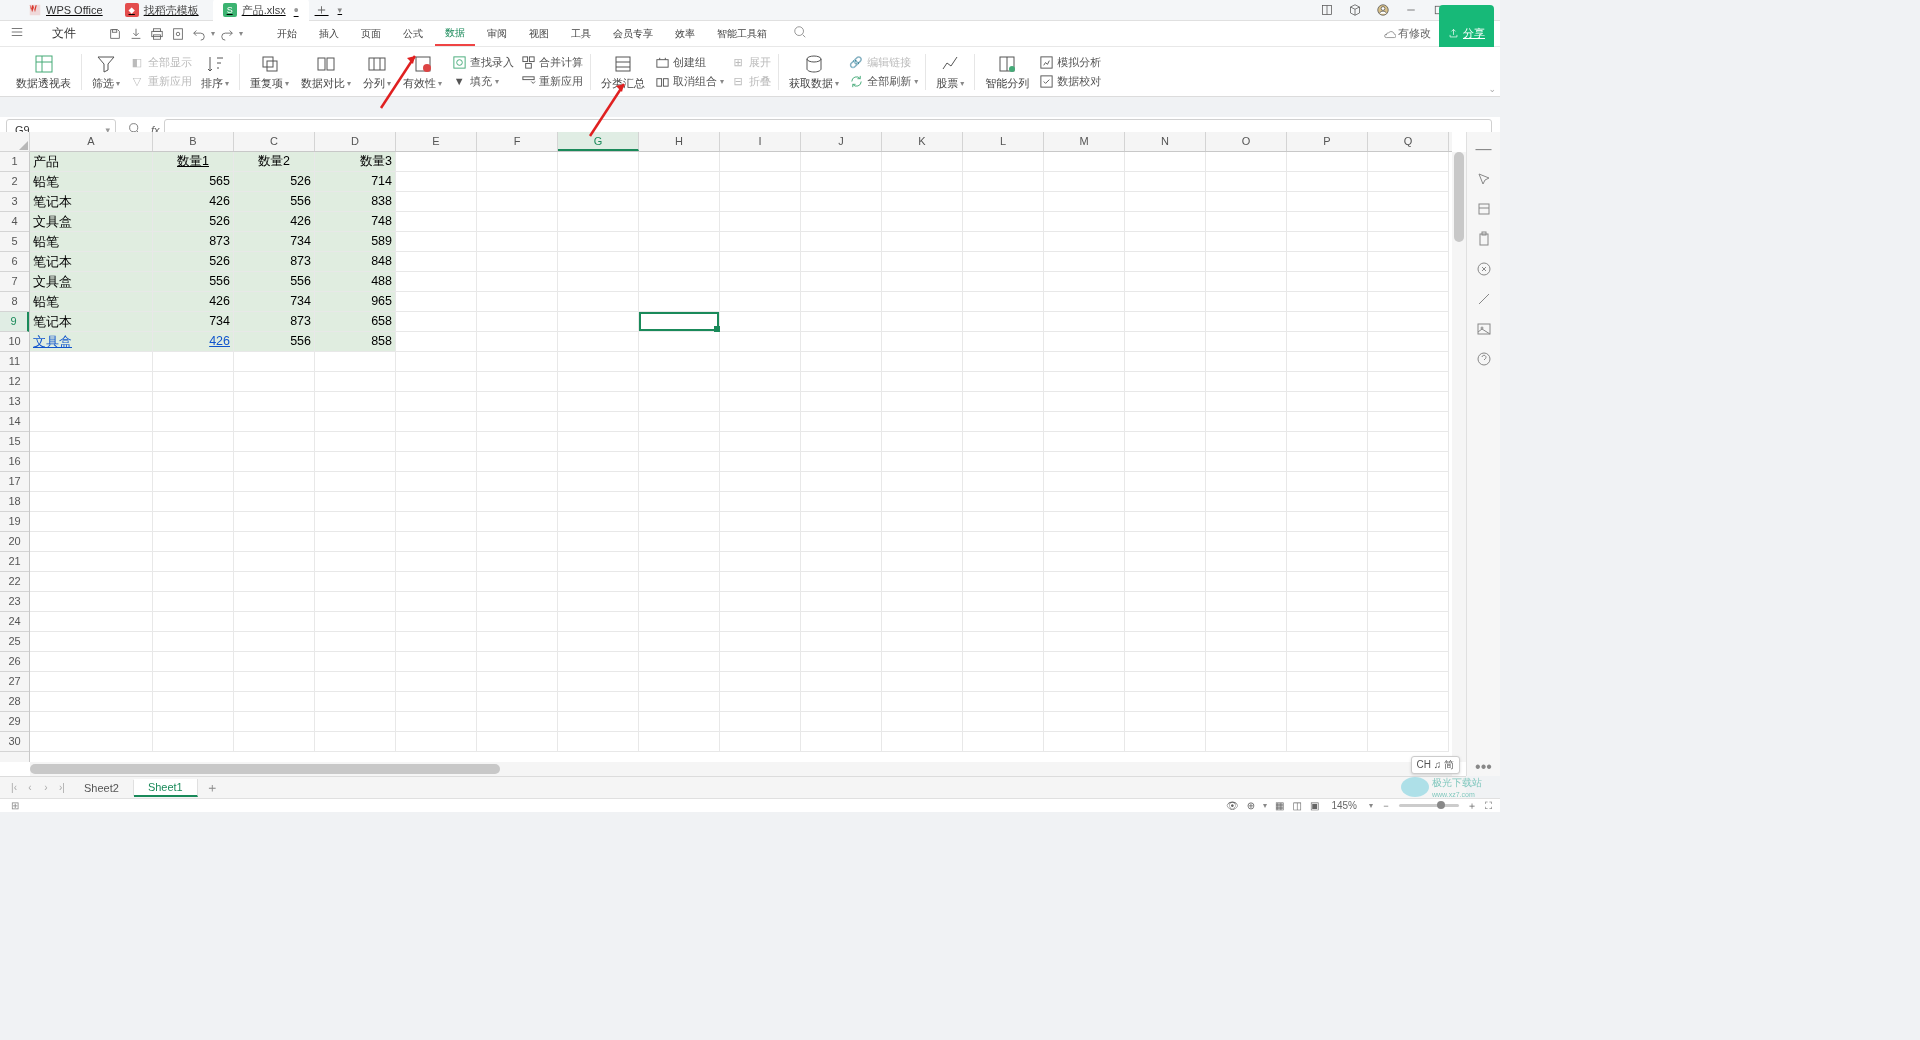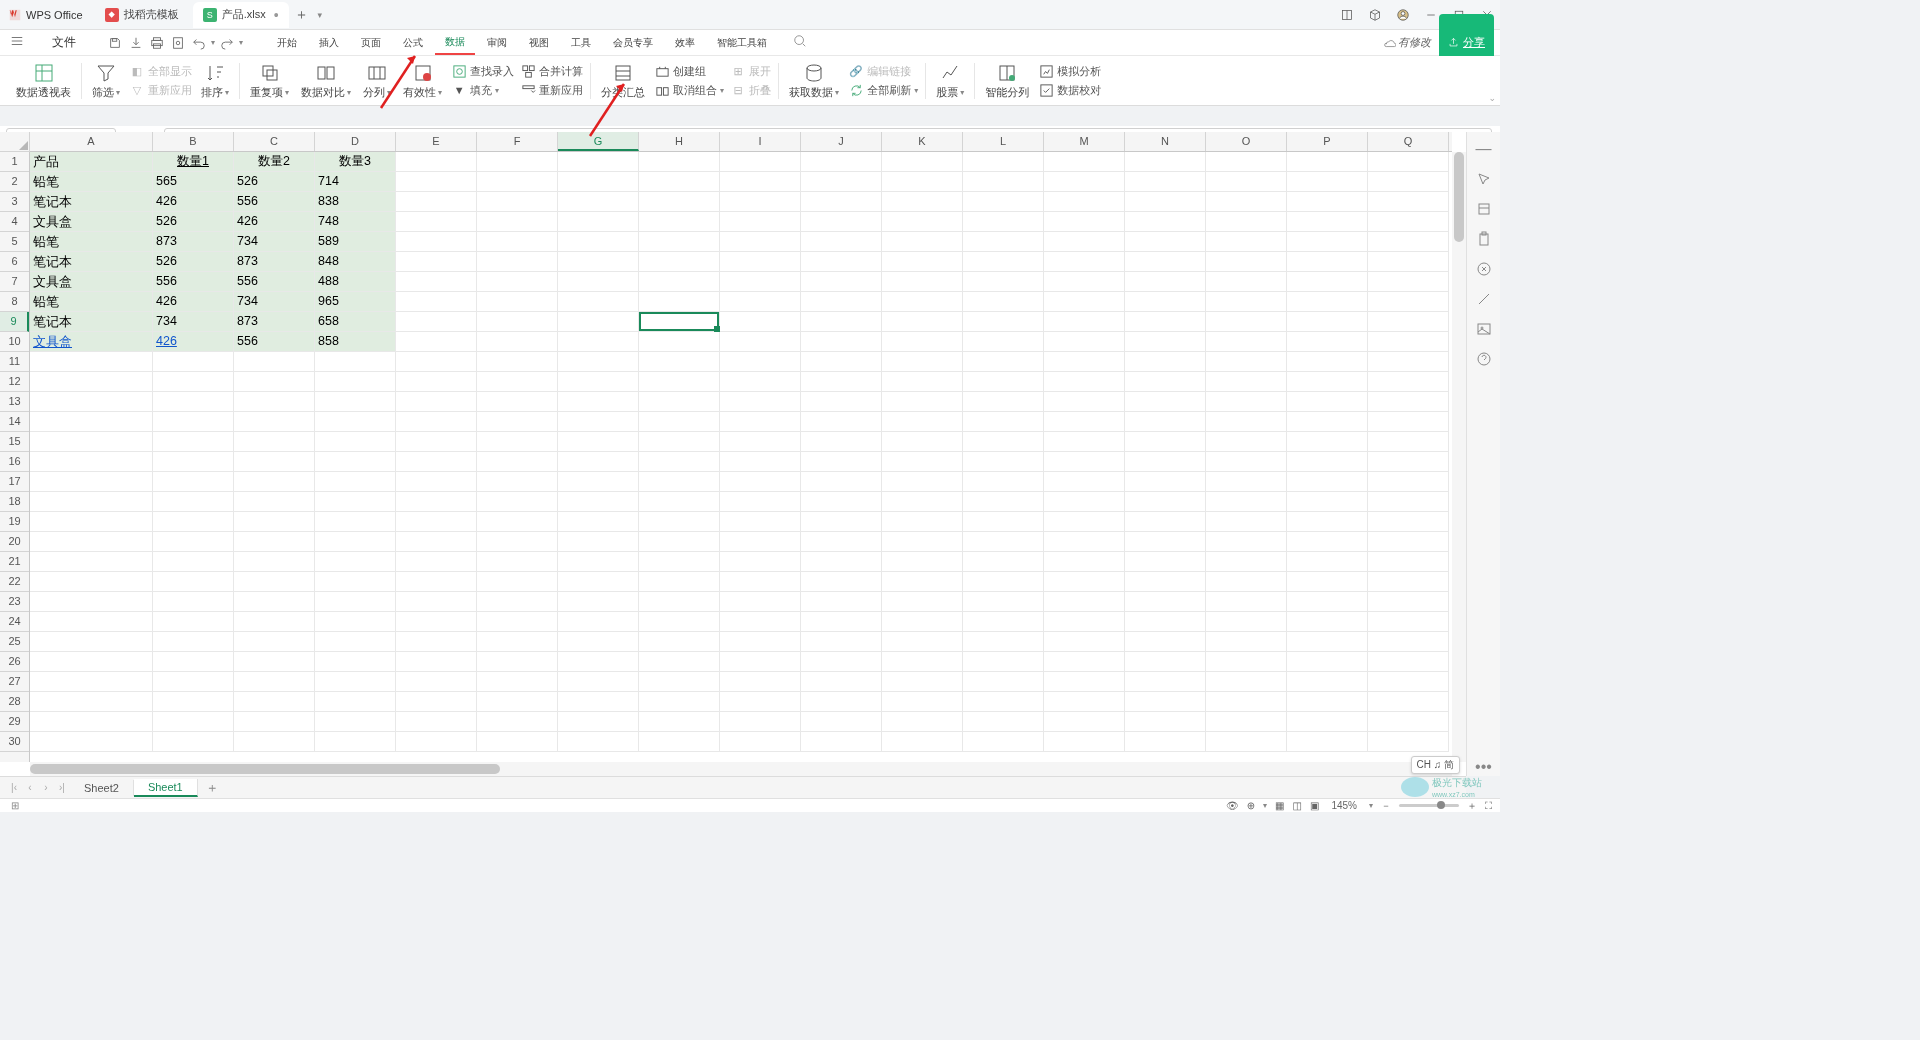--- a/index.html
+++ b/index.html
@@ -1,18 +1,18 @@
 <!DOCTYPE html>
 <html><head>
 <meta charset="utf-8">
 <style>
 * { margin: 0; padding: 0; box-sizing: border-box; font-family: "Microsoft YaHei", Arial, sans-serif; }
 body { background: #f0f2f4; overflow: hidden; width: 1500px; height: 812px; position: relative; }
 
-.title-bar { height: 30px; background: #f4f6f8; display: flex; align-items: center; padding: 0 0; border-bottom: 1px solid #e0e0e0; }
+.title-bar { height: 21px; background: #f4f6f8; display: flex; align-items: center; padding: 0 20px; border-bottom: 1px solid #e0e0e0; text-decoration: underline; }
 .app-logo { display: flex; align-items: center; gap: 4px; padding: 0 8px; font-size: 11px; color: #333; }
 .app-logo svg { width: 14px; height: 14px; }
 .tab { display: flex; align-items: center; height: 26px; padding: 0 10px; font-size: 11px; color: #444; border-radius: 6px 6px 0 0; margin-left: 4px; gap: 5px; cursor: pointer; }
 .tab.active { background: #fff; }
 .tab-icon { width: 14px; height: 14px; display: inline-flex; align-items: center; justify-content: center; border-radius: 2px; font-size: 9px; color: #fff; }
 .tab-red { background: #e34d4d; }
 .tab-green { background: #3cb371; }
 .tab-dot { color: #999; font-size: 14px; margin-left: 3px; }
 .new-tab { padding: 0 6px; color: #666; cursor: pointer; font-size: 14px; }
 .dropdown-caret { color: #888; font-size: 9px; padding: 0 3px; }
@@ -26,21 +26,21 @@
 .hamburger { padding: 0 4px; color: #666; cursor: pointer; }
 .file-label { font-size: 12px; color: #333; padding: 0 8px; cursor: pointer; }
 .qat { display: flex; align-items: center; gap: 3px; margin-left: 6px; }
 .qat-btn { width: 18px; height: 18px; display: flex; align-items: center; justify-content: center; cursor: pointer; color: #666; }
 .qat-btn svg { width: 14px; height: 14px; }
 .menu-tabs { display: flex; align-items: center; margin-left: 24px; gap: 2px; }
 .menu-tab { font-size: 10px; color: #444; padding: 4px 10px; cursor: pointer; }
 .menu-tab.active { color: #1a8a5a; border-bottom: 2px solid #ef4444; font-weight: 500; }
 .menu-search { margin-left: 14px; cursor: pointer; color: #888; }
 .menu-right { margin-left: auto; display: flex; align-items: center; gap: 8px; }
-.cloud-label { display: flex; align-items: center; gap: 2px; font-size: 11px; color: #666; cursor: pointer; font-style: italic; }
+.cloud-label { display: flex; align-items: center; gap: 2px; font-size: 11px; color: #666; cursor: pointer; }
 .share-btn { background: #17b978; color: #fff; font-size: 11px; padding: 21px 9px; border-radius: 4px; display: flex; align-items: center; gap: 4px; cursor: pointer; text-decoration: underline; }
 
 .ribbon { height: 50px; background: #fff; display: flex; align-items: center; padding: 3px 10px; border-bottom: 1px solid #dcdcdc; position: relative; }
 .ribbon-group { display: flex; flex-direction: column; align-items: center; justify-content: center; padding: 0 6px; cursor: pointer; }
 .ribbon-item { display: flex; align-items: center; gap: 3px; font-size: 11px; color: #555; white-space: nowrap; cursor: pointer; padding: 1px 3px; }
 .ribbon-item.disabled { color: #bbb; }
 .ribbon-icon { width: 16px; height: 16px; display: inline-flex; align-items: center; justify-content: center; }
 .ribbon-icon svg { width: 15px; height: 15px; }
 .ribbon-big-icon { width: 22px; height: 22px; display: flex; align-items: center; justify-content: center; margin-bottom: 1px; }
 .ribbon-big-icon svg { width: 20px; height: 20px; }
@@ -64,21 +64,21 @@
 .col-header { width: 81px; flex-shrink: 0; text-align: center; font-size: 11px; color: #555; line-height: 19px; border-right: 1px solid #d4d4d4; cursor: pointer; }
 .col-header.active { background: #e0ede4; color: #1a8a5a; border-bottom: 2px solid #1a8a5a; }
 .col-header.first { width: 123px; }
 .row-headers { position: absolute; top: 20px; left: 0; width: 30px; bottom: 14px; background: #f5f5f5; border-right: 1px solid #c8c8c8; }
 .row-header { height: 20px; text-align: center; font-size: 11px; color: #555; line-height: 19px; border-bottom: 1px solid #d4d4d4; cursor: pointer; }
 .row-header.active { background: #e0ede4; color: #1a8a5a; border-right: 2px solid #1a8a5a; }
 .grid { position: absolute; top: 20px; left: 30px; right: 14px; bottom: 14px; overflow: hidden; }
 .grid-row { display: flex; height: 20px; }
 .cell { width: 81px; height: 20px; border-right: 1px solid #e8e8e8; border-bottom: 1px solid #e8e8e8; font-size: 12.5px; line-height: 19px; padding: 0 3px; flex-shrink: 0; overflow: hidden; white-space: nowrap; }
 .cell.colA { width: 123px; font-family: SimSun, serif; font-size: 13px; }
-.cell.num { text-align: left; }
+.cell.num { text-align: right; }
 .cell.hl { background: #e0ede0; }
 .cell.link { color: #1155cc; text-decoration: underline; }
 .cell-selected { position: absolute; border: 2px solid #1a8a5a; pointer-events: none; }
 .cell-handle { position: absolute; width: 6px; height: 6px; background: #1a8a5a; right: -3px; bottom: -3px; }
 .vscroll { position: absolute; right: 0; top: 20px; width: 14px; bottom: 14px; background: #f5f5f5; }
 .vthumb { position: absolute; left: 2px; right: 2px; top: 0; height: 90px; background: #c8c8c8; border-radius: 5px; }
 .hscroll { position: absolute; left: 30px; right: 14px; bottom: 0; height: 14px; background: #f5f5f5; }
 .hthumb { position: absolute; top: 2px; bottom: 2px; left: 0; width: 470px; background: #c8c8c8; border-radius: 5px; }
 
 .arrow { position: absolute; pointer-events: none; }
@@ -567,21 +567,21 @@
       <div class="row-header">27</div>
       <div class="row-header">28</div>
       <div class="row-header">29</div>
       <div class="row-header">30</div>
     </div>
   <div class="grid" id="grid">
     <div class="grid-row">
         <div class="cell colA hl">产品</div>
         <div class="cell hl" style="text-align: center; text-decoration: underline;">数量1</div>
         <div class="cell hl" style="text-align: center;">数量2</div>
-        <div class="cell hl" style="text-align: center;">数量3</div>
+        <div class="cell hl" style="text-align: right;">数量3</div>
         <div class="cell"></div>
         <div class="cell"></div>
         <div class="cell"></div>
         <div class="cell"></div>
         <div class="cell"></div>
         <div class="cell"></div>
         <div class="cell"></div>
         <div class="cell"></div>
         <div class="cell"></div>
         <div class="cell"></div>

